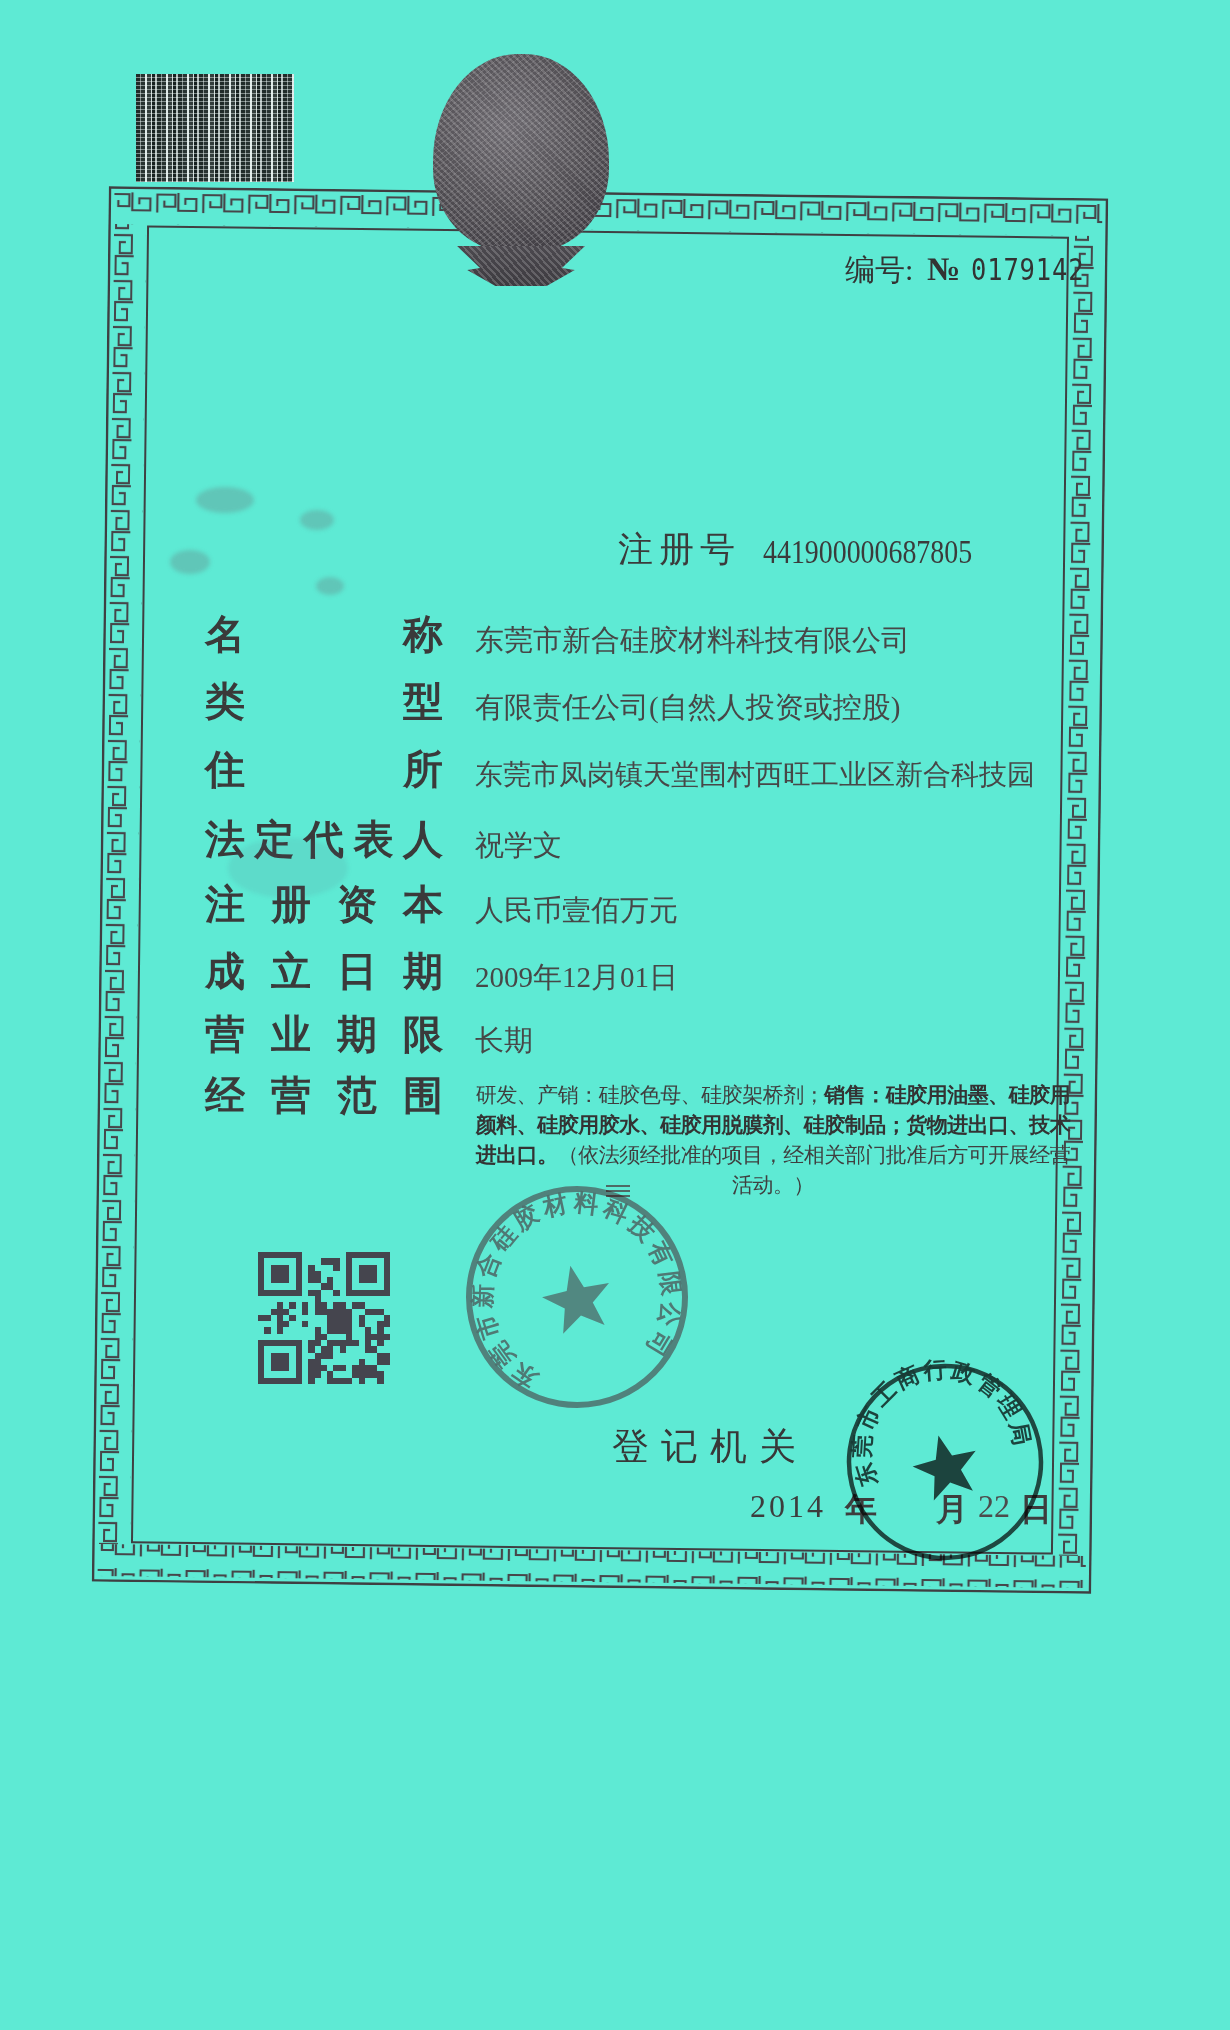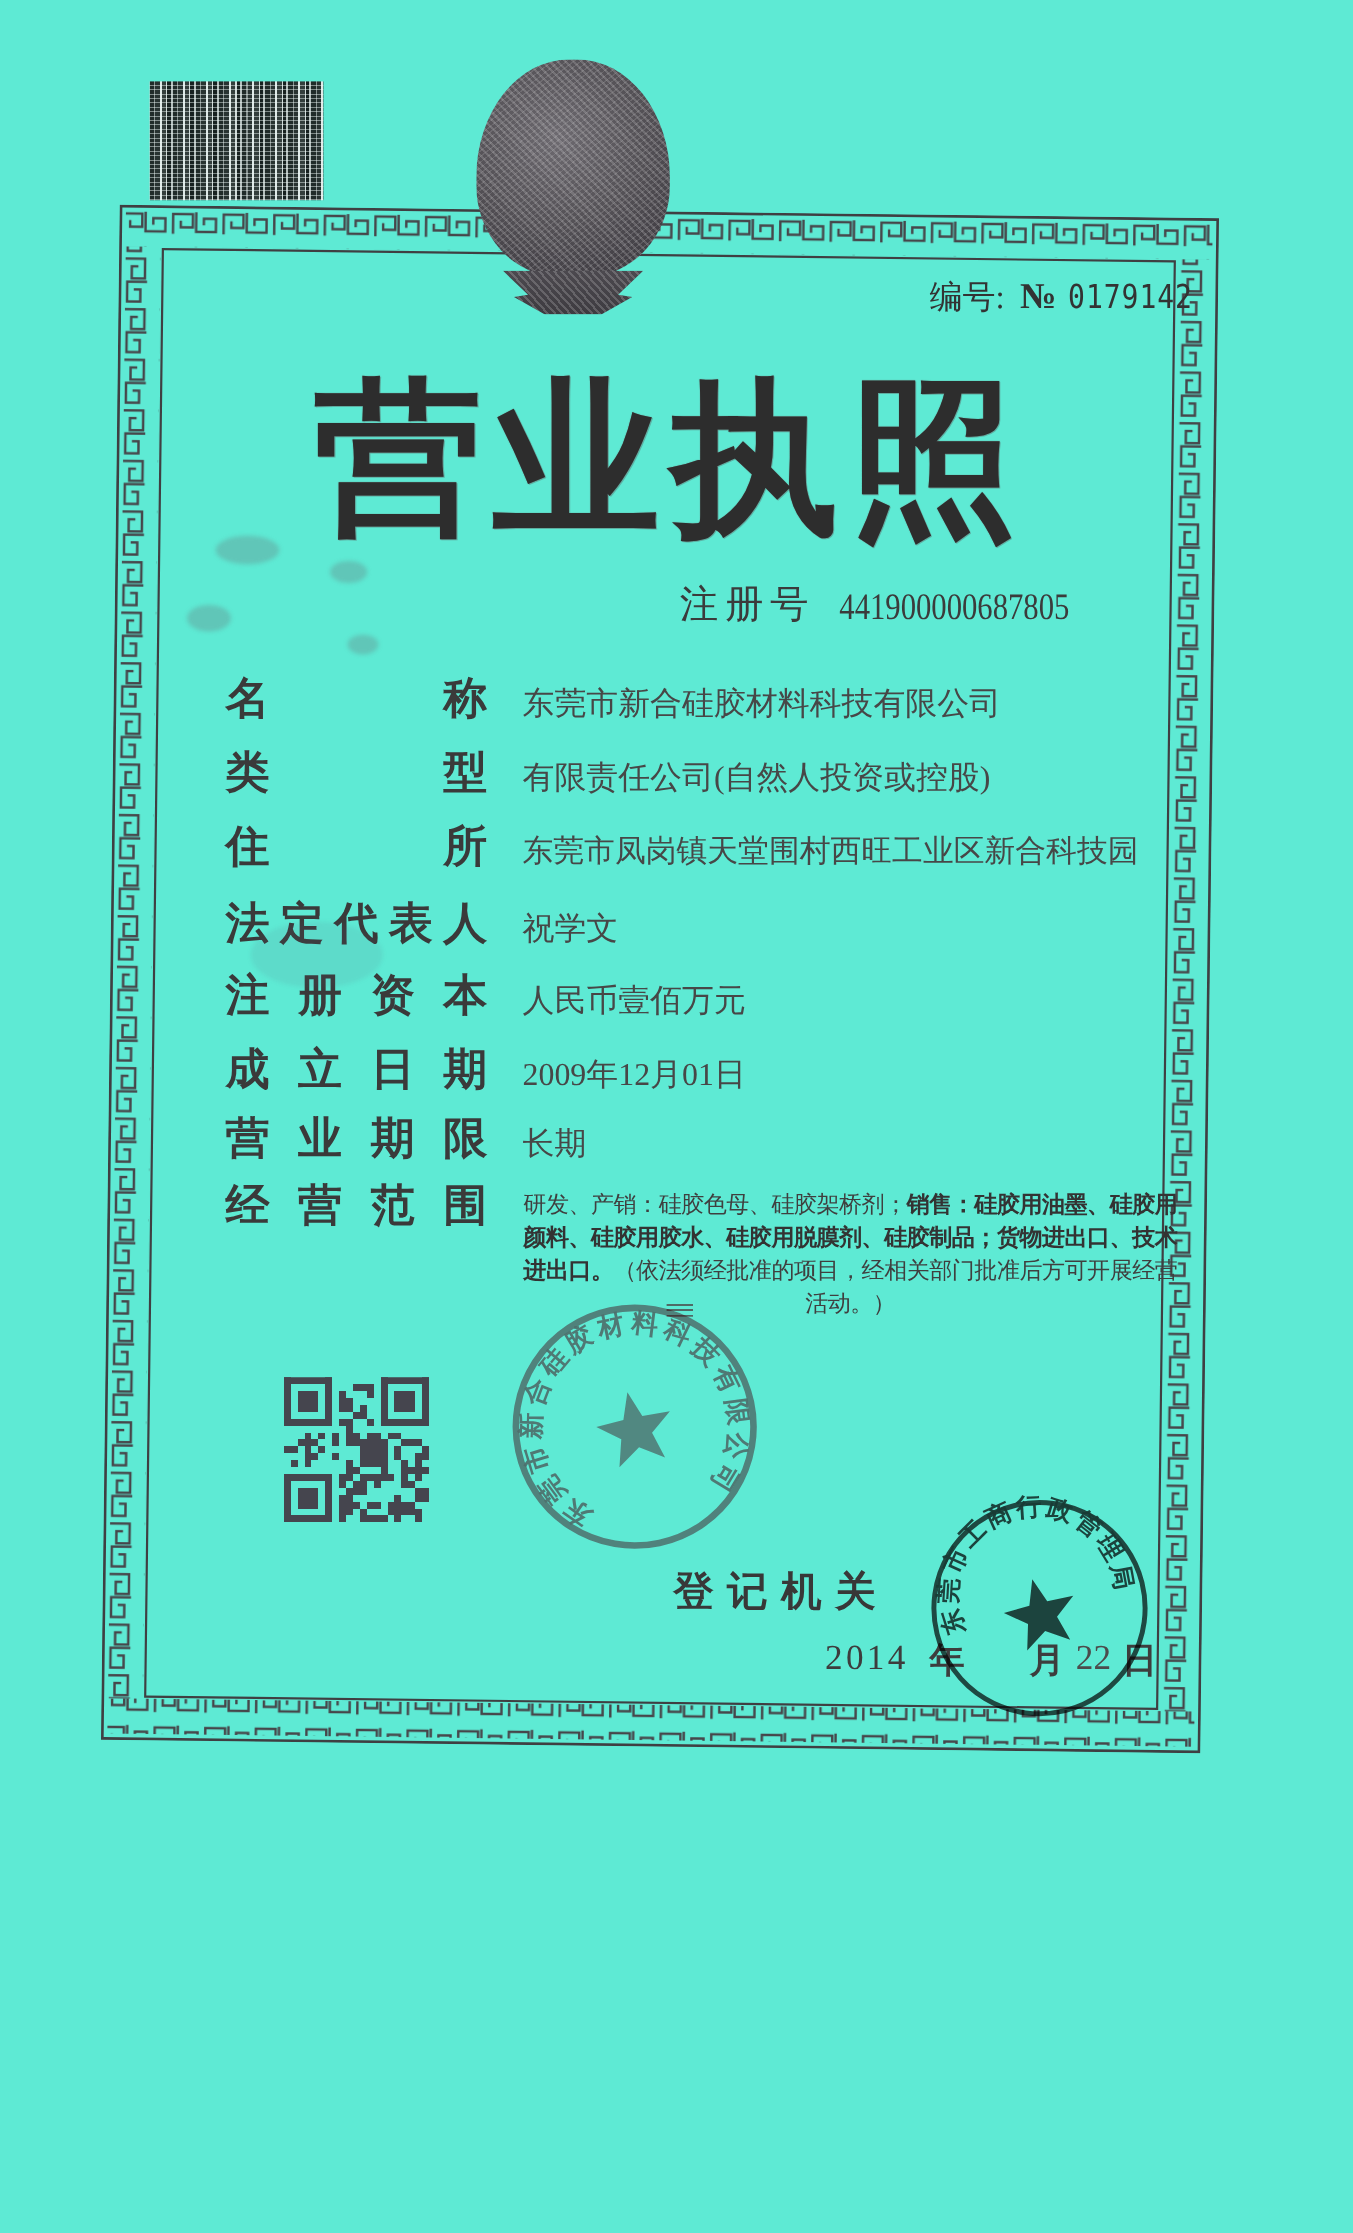--- a/index.html
+++ b/index.html
@@ -50,21 +50,21 @@
   .field{position:absolute;left:0;width:1100px;z-index:2;}
   .f-label{position:absolute;left:205px;width:238px;font-size:40px;font-weight:600;color:#3a3a3a;line-height:1;}
   .justify{display:flex;justify-content:space-between;}
   .f-value{position:absolute;left:475px;top:9px;width:600px;font-size:29px;color:#474747;line-height:1.15;white-space:nowrap;}
 
   .scope-value{position:absolute;left:475px;top:4px;width:596px;white-space:normal;
       font-size:21px;line-height:30px;letter-spacing:-.5px;color:#3f3f3f;text-align:center;}
   .scope-value b{font-weight:700;color:#333;}
 
   
-  .registrar{position:absolute;left:612px;top:1422px;z-index:2;font-size:37px;font-weight:700;
+  .registrar{position:absolute;left:612px;top:1422px;z-index:2;font-size:37px;font-weight:400;
       letter-spacing:12px;color:#383838;white-space:nowrap;}
   .dateline{position:absolute;left:0;top:1488px;width:1100px;z-index:2;font-size:32px;color:#3d3d3d;}
   .dateline span{position:absolute;white-space:nowrap;}
   .d-year{left:750px;letter-spacing:3px;}
   .d-year-u{left:845px;font-weight:600;}
   .d-month-u{left:936px;font-weight:600;}
   .d-day{left:978px;color:#4c4c4c;}
   .d-day-u{left:1020px;font-weight:600;}
 
   
@@ -118,21 +118,20 @@
     <rect x="6" y="6" width="988" height="32" fill="url(#mh)"></rect>
     <rect x="6" y="1358" width="988" height="32" fill="url(#mh)"></rect>
     <rect x="6" y="38" width="32" height="1320" fill="url(#mv)"></rect>
     <rect x="962" y="38" width="32" height="1320" fill="url(#mv)"></rect>
   </svg>
 
   <div class="serial">
     <span>编号:</span><span class="no-mark">№</span><span class="serial-digits">0179142</span>
   </div>
 
-  <h1 class="title">营业执照</h1>
 
   <div class="regno">
     <span class="regno-label">注册号</span><span class="regno-number">441900000687805</span>
   </div>
 
   <div class="field" style="top:615px">
     <div class="f-label justify">
         <span>名</span>
         <span>称</span>
       </div>

